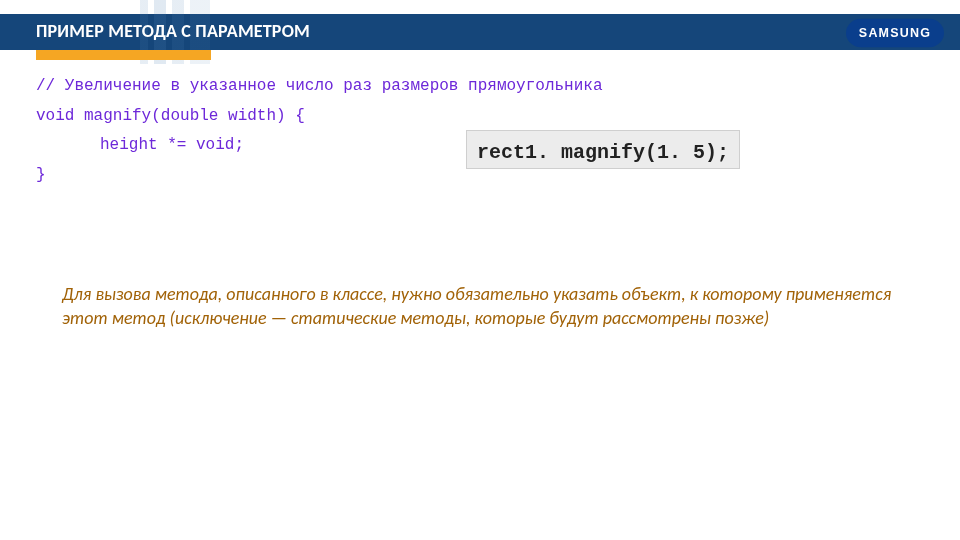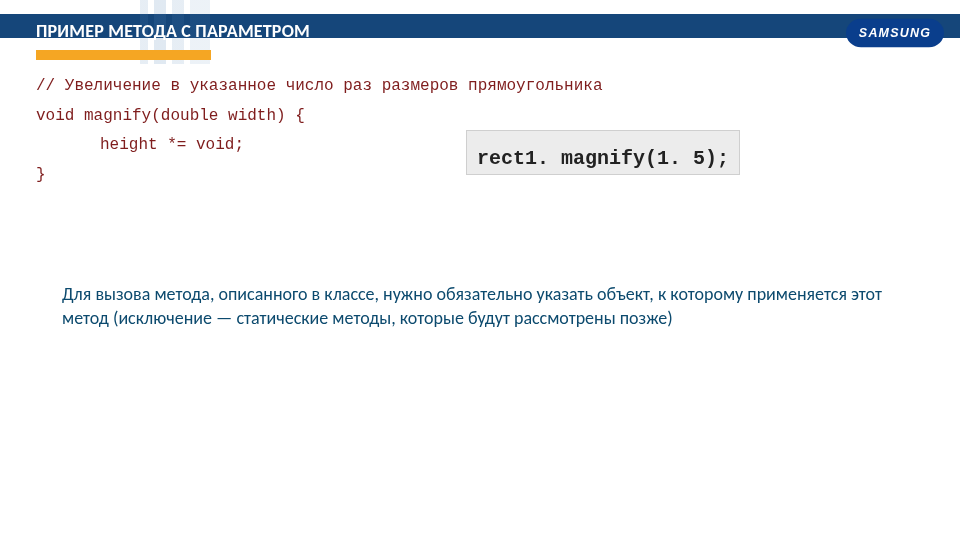--- a/index.html
+++ b/index.html
@@ -9,21 +9,21 @@
     background: #ffffff;
     font-family: Calibri, Arial, sans-serif;
     position: relative;
     overflow: hidden;
   }
   .header-bar {
     position: absolute;
     top: 14px;
     left: 0;
     width: 100%;
-    height: 24px;
+    height: 36px;
     background: #15467a;
   }
   .header-bar::before {
     content: "";
     position: absolute;
     left: 140px;
     top: -14px;
     width: 70px;
     height: 64px;
     background: linear-gradient(90deg,
@@ -58,62 +58,62 @@
     align-items: center;
     justify-content: center;
     transform: scaleY(0.95);
   }
   .logo-text {
     color: #ffffff;
     font-family: Arial, sans-serif;
     font-size: 12.5px;
     font-weight: 700;
     letter-spacing: 1.2px;
-    font-style: italic;
   }
   .orange-bar {
     position: absolute;
     top: 50px;
     left: 36px;
     width: 175px;
     height: 10px;
     background: #f5a623;
   }
   .code-block {
     position: absolute;
     top: 72px;
     left: 36px;
     right: 36px;
     font-family: "Courier New", monospace;
     font-size: 16px;
     line-height: 1.85;
-    color: #7f1d1d;
+    color: #6d28d9;
   }
   .code-block .indent1 { padding-left: 64px; }
   .call-box {
     position: absolute;
     top: 130px;
     left: 466px;
-    padding: 16px 10px 4px;
+    padding: 10px 10px 4px;
     background: #ececec;
     border: 1px solid #cfcfcf;
     font-family: "Courier New", monospace;
     font-size: 20px;
     font-weight: 700;
     color: #222;
     white-space: pre;
   }
   .body-text {
     position: absolute;
     top: 282px;
     left: 62px;
     right: 60px;
     font-size: 18px;
     line-height: 1.35;
-    color: #0c4a6e;
+    color: #a16207;
+    font-style: italic;
   }
 </style>
 </head>
 <body>
 
 <div class="header-bar">
   <div class="title">ПРИМЕР МЕТОДА С ПАРАМЕТРОМ</div>
   <div class="logo">
     <div class="logo-pill">
       <span class="logo-text">SAMSUNG</span>

